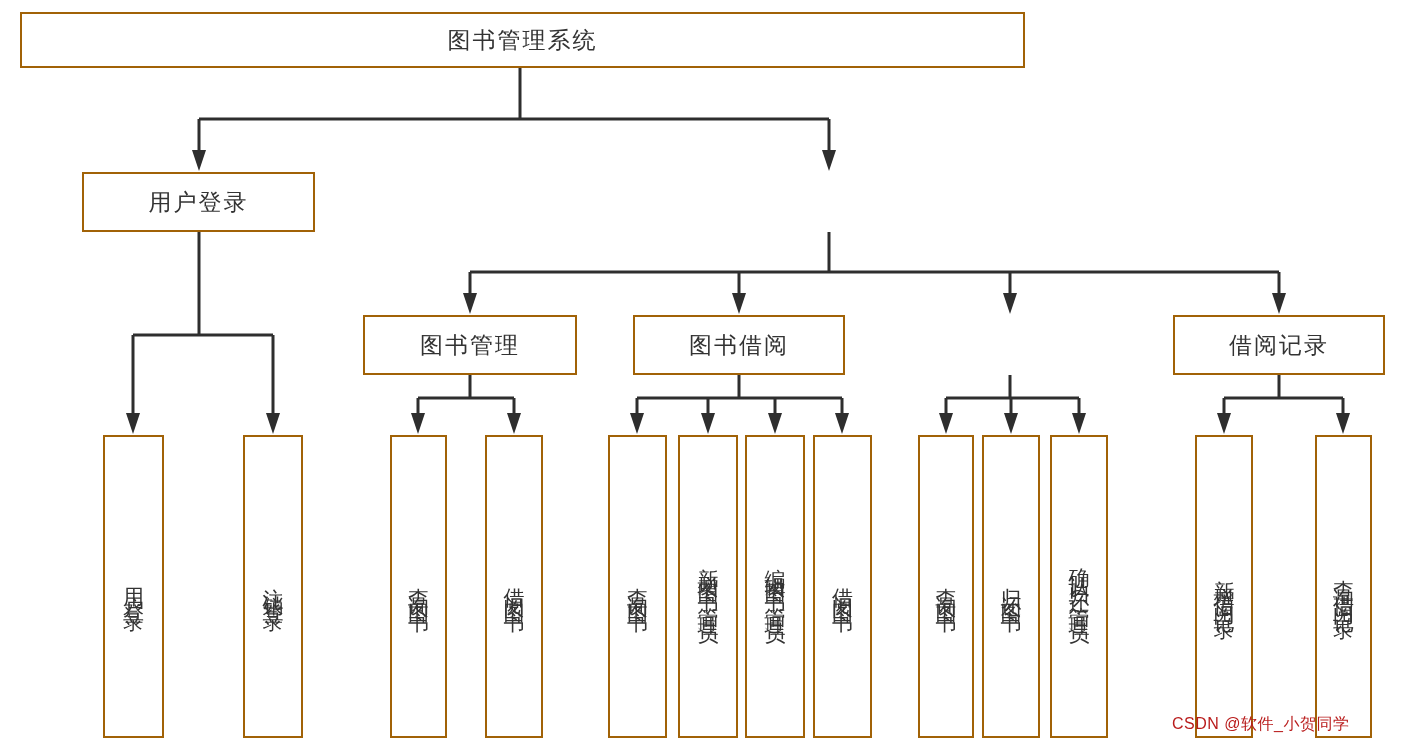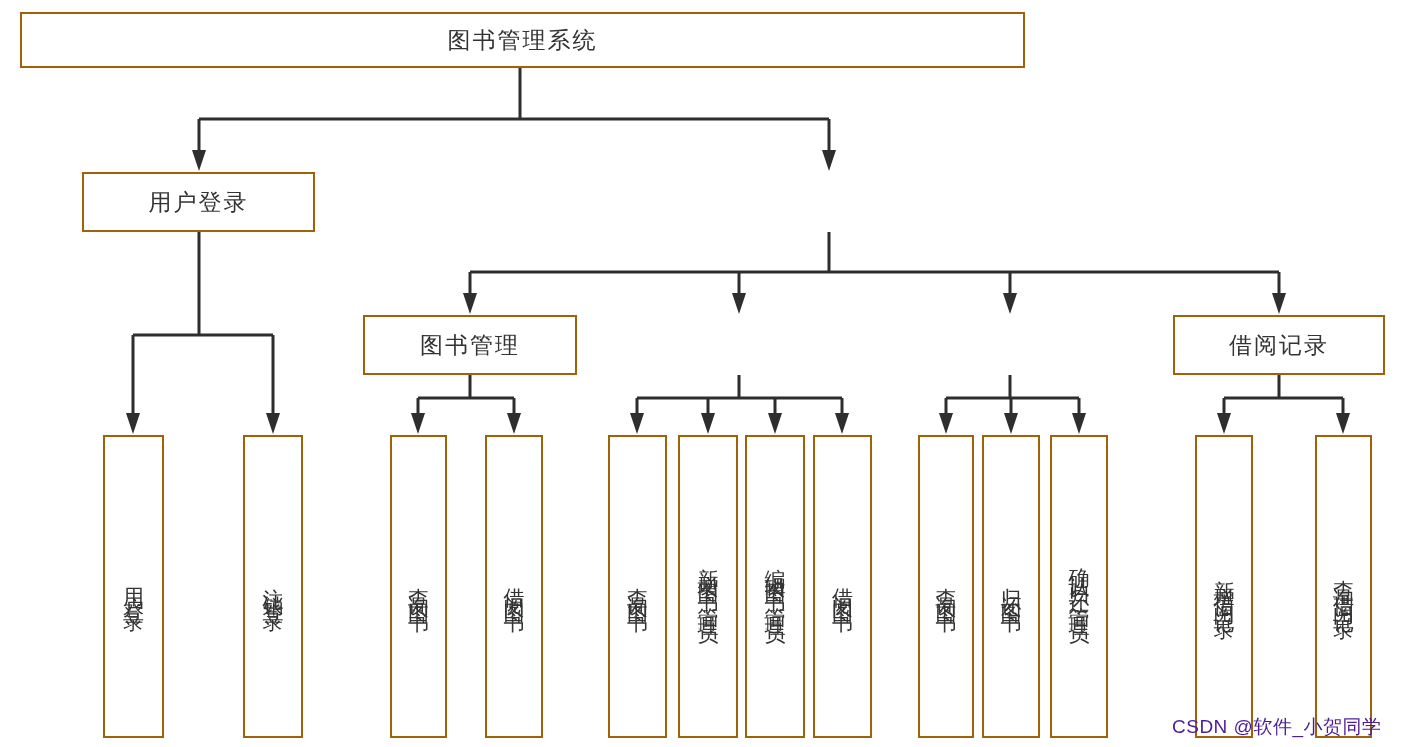--- a/index.html
+++ b/index.html
@@ -28,23 +28,23 @@
     writing-mode: vertical-rl;
     text-orientation: mixed;
     font-size: 21px;
     letter-spacing: 8px;
     color: #333333;
   }
   .watermark {
     position: absolute;
     left: 1172px;
     top: 714px;
-    font-size: 19px;
+    font-size: 16px;
     letter-spacing: 0.5px;
-    color: #4c1d95;
+    color: #b91c1c;
     white-space: nowrap;
     z-index: 5;
   }
 </style>
 </head>
 <body>
 
 <div class="stage">
 
   <svg class="connectors" width="1405" height="747" viewBox="0 0 1405 747">
@@ -83,20 +83,23 @@
   <div class="box hbox" style="left:20px;top:12px;width:1005px;height:56px">
     <span class="lbl">图书管理系统</span>
   </div>
 
   <div class="box hbox" style="left:82px;top:172px;width:233px;height:60px">
     <span class="lbl">用户登录</span>
   </div>
 
   <div class="box hbox" style="left:363px;top:315px;width:214px;height:60px">
     <span class="lbl">图书管理</span>
+  </div>
+  <div class="box hbox" style="left:633px;top:315px;width:212px;height:60px">
+    <span class="lbl">图书借阅</span>
   </div>
   <div class="box hbox" style="left:1173px;top:315px;width:212px;height:60px">
     <span class="lbl">借阅记录</span>
   </div>
 
   <div class="box vbox" style="left:103px;top:435px;width:61px;height:303px">
     <span class="vlbl">用户登录</span>
   </div>
   <div class="box vbox" style="left:243px;top:435px;width:60px;height:303px">
     <span class="vlbl">注销登录</span>

